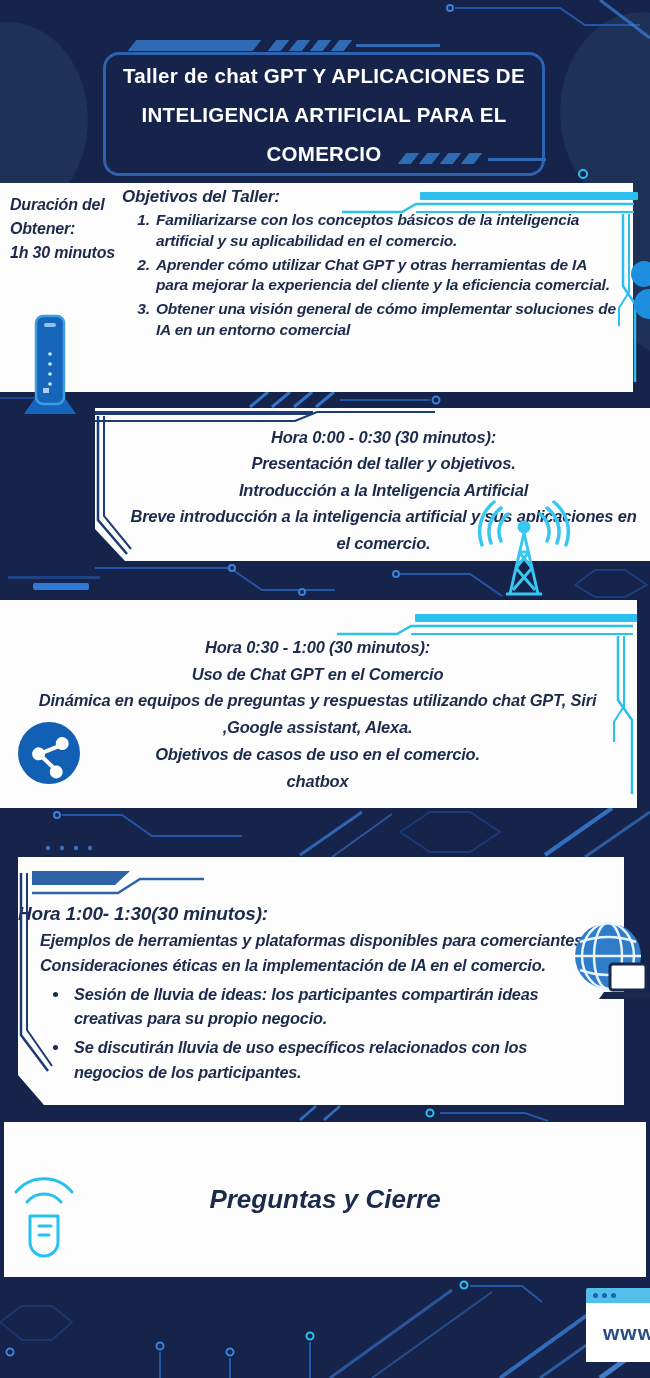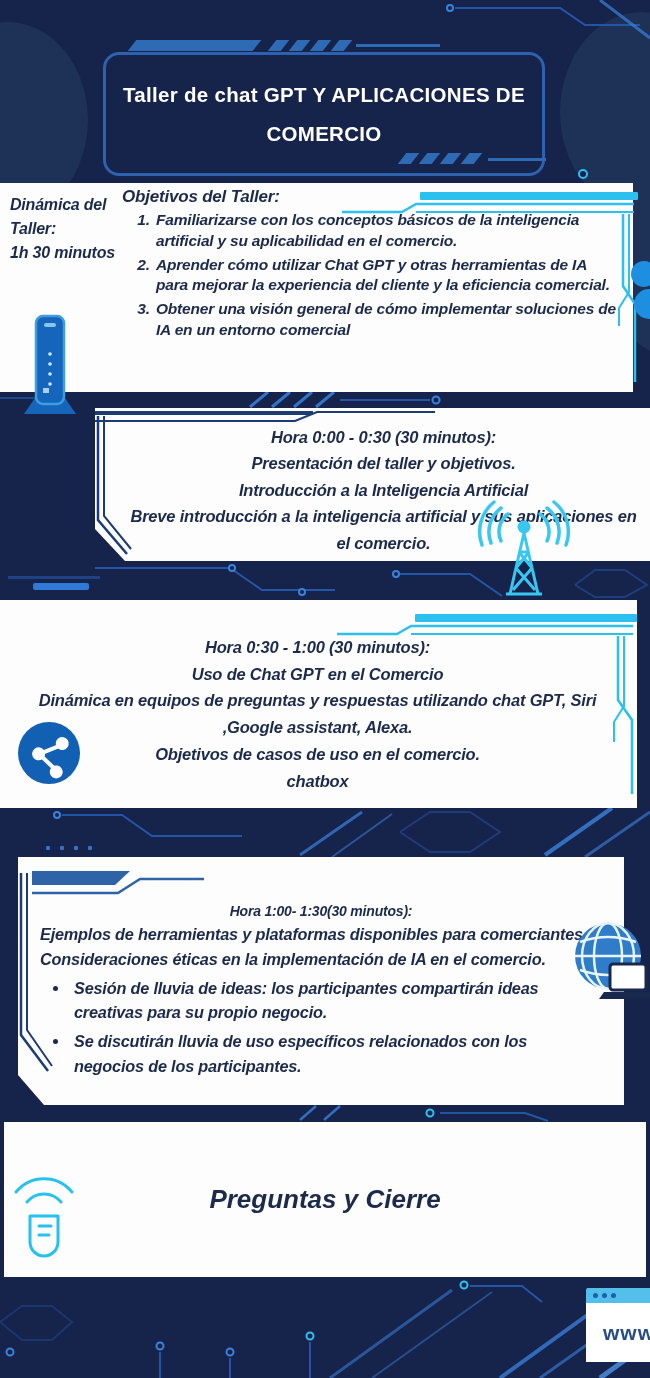--- a/index.html
+++ b/index.html
@@ -38,21 +38,21 @@
   
   .duration{position:absolute;left:10px;top:10px;width:110px;font-size:16px;line-height:1.5;}
   .objectives{position:absolute;left:122px;top:4px;width:498px;}
   .obj-title{font-size:17px;margin:0 0 3px 0;}
   .objectives ol{margin:0 0 0 32px;padding:0;font-size:15.5px;line-height:1.34;}
   .objectives li{margin-bottom:3px;padding-left:2px;}
   
   .s2-lines{padding:16px 12px 0 34px;text-align:center;font-size:16.5px;line-height:1.6;}
   .s2-lines p,.s3-lines p{margin:0;}
   .s3-lines{padding:34px 20px 0 18px;text-align:center;font-size:16.5px;line-height:1.62;}
-  .s4-title{margin:46px 0 3px 0;text-align:center;font-size:14px;}
+  .s4-title{margin:46px 0 3px 0;font-size:19px;}
   .s4-lines{margin:0 0 0 22px;width:560px;font-size:16.3px;line-height:1.55;}
   .s4-lines p{margin:0;}
   .s4 ul{margin:3px 0 0 52px;padding:0;width:520px;font-size:16.3px;line-height:1.5;}
   .s4 li{margin-bottom:5px;padding-left:4px;}
   .closing-text{font-size:26px;letter-spacing:0;}
   
   .www{position:absolute;left:538px;top:1288px;width:86px;height:74px;z-index:3;padding-left:48px;}
   .www-bar{height:15px;background:#55bfec;border-radius:2px 2px 0 0;position:relative;}
   .www-dot{position:absolute;top:5px;width:5px;height:5px;border-radius:50%;background:#1b5fae;}
   .www-body{height:59px;background:#ffffff;display:flex;align-items:center;justify-content:center;
@@ -129,37 +129,38 @@
     <line x1="330" y1="1378" x2="452" y2="1290" stroke="#3b82dd" stroke-width="3" opacity=".55"></line>
     <line x1="372" y1="1378" x2="492" y2="1292" stroke="#3b82dd" stroke-width="2" opacity=".45"></line>
     <line x1="500" y1="1378" x2="622" y2="1290" stroke="#3b82dd" stroke-width="4" opacity=".75"></line>
     <line x1="540" y1="1378" x2="650" y2="1300" stroke="#3b82dd" stroke-width="3" opacity=".6"></line>
     <line x1="600" y1="1378" x2="650" y2="1342" stroke="#4d95e8" stroke-width="5" opacity=".8"></line>
     <polyline points="0,1322 22,1306 52,1306 72,1322 52,1340 22,1340 0,1322" stroke="#2456a8" stroke-width="2" fill="none" opacity=".4"></polyline>
   </svg>
 
   <div class="title-box">
     <div class="title-line">Taller de chat GPT Y APLICACIONES DE</div>
+    <div class="title-line">INTELIGENCIA ARTIFICIAL PARA EL</div>
     <div class="title-line">COMERCIO</div>
   </div>
   <div class="bar" style="left:132px;top:40px;width:125px;height:11px;"></div>
   <div class="bar" style="left:272px;top:40px;width:13px;height:11px;"></div>
   <div class="bar" style="left:293px;top:40px;width:13px;height:11px;"></div>
   <div class="bar" style="left:314px;top:40px;width:13px;height:11px;"></div>
   <div class="bar" style="left:335px;top:40px;width:13px;height:11px;"></div>
   <div class="thin" style="left:356px;top:44px;width:84px;height:3px;"></div>
   <div class="bar" style="left:402px;top:153px;width:13px;height:11px;"></div>
   <div class="bar" style="left:423px;top:153px;width:13px;height:11px;"></div>
   <div class="bar" style="left:444px;top:153px;width:13px;height:11px;"></div>
   <div class="bar" style="left:465px;top:153px;width:13px;height:11px;"></div>
   <div class="thin" style="left:488px;top:158px;width:58px;height:3px;"></div>
 
   <section class="panel s1">
     <div class="duration">
-      <div>Dinámica del Taller:</div>
+      <div>Duración del Obtener:</div>
       <div>1h 30 minutos</div>
     </div>
     <div class="objectives">
       <div class="obj-title">Objetivos del Taller:</div>
       <ol>
         <li>Familiarizarse con los conceptos básicos de la inteligencia artificial y su aplicabilidad en el comercio.</li>
         <li>Aprender cómo utilizar Chat GPT y otras herramientas de IA para mejorar la experiencia del cliente y la eficiencia comercial.</li>
         <li>Obtener una visión general de cómo implementar soluciones de IA en un entorno comercial</li>
       </ol>
     </div>

